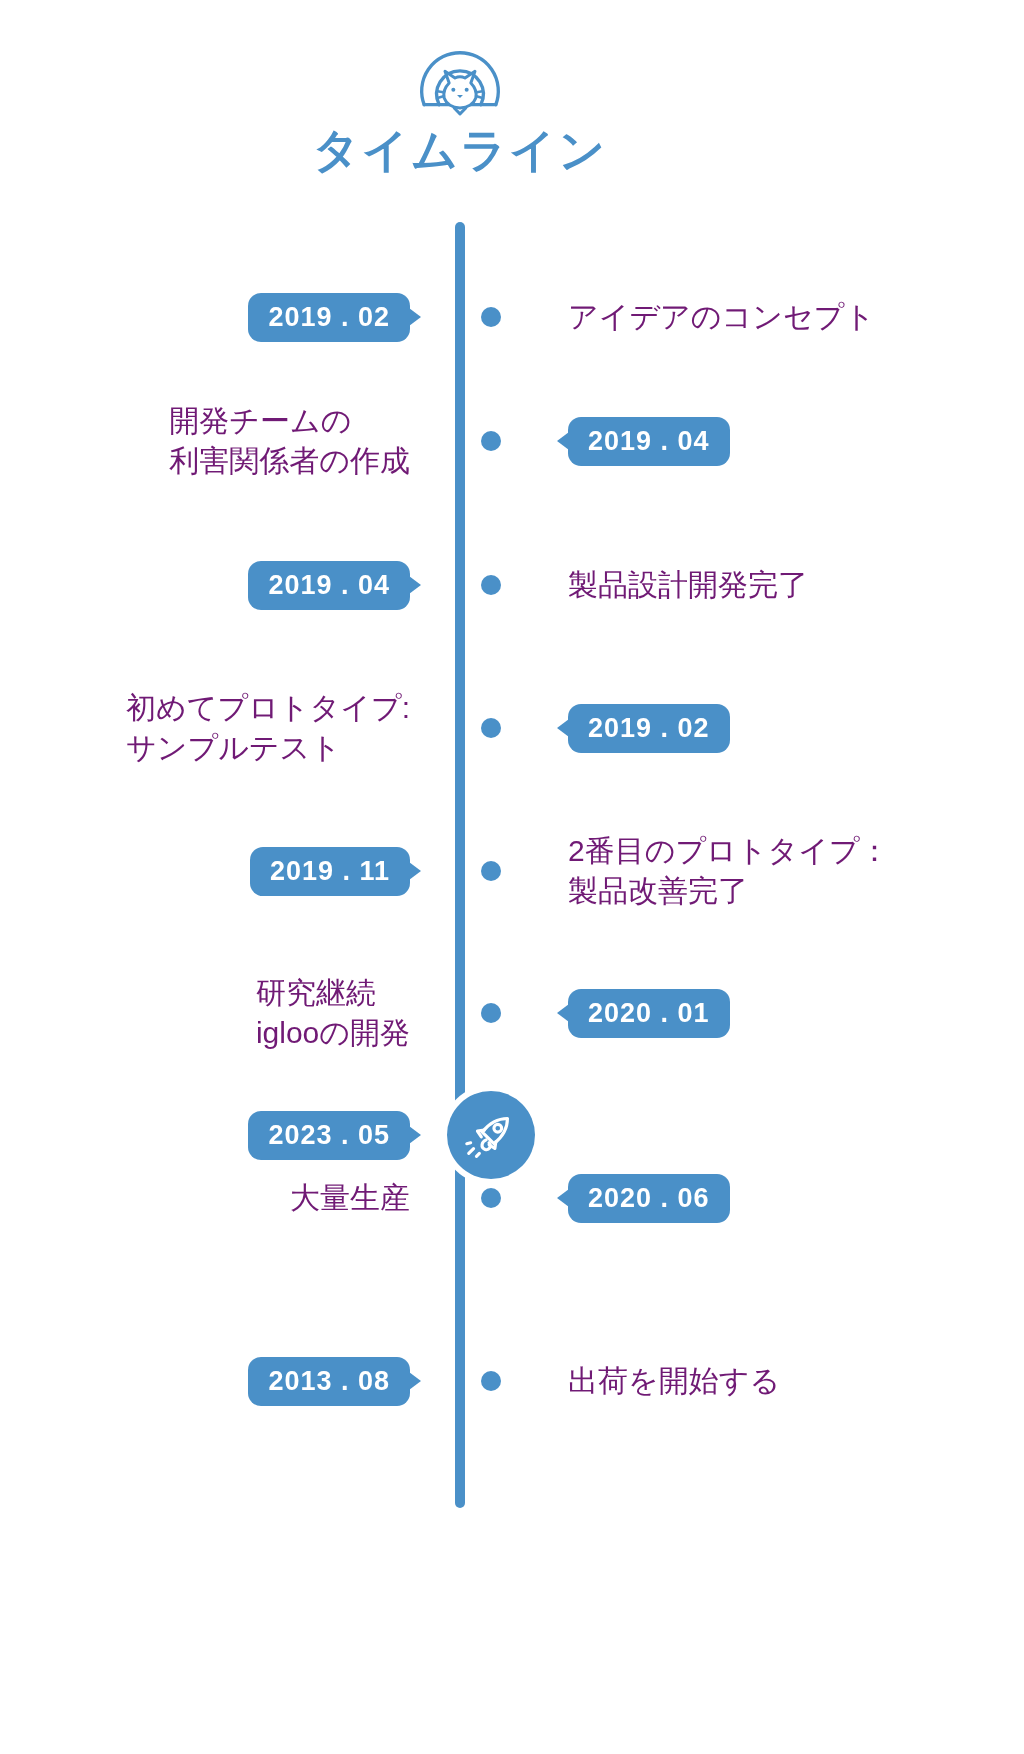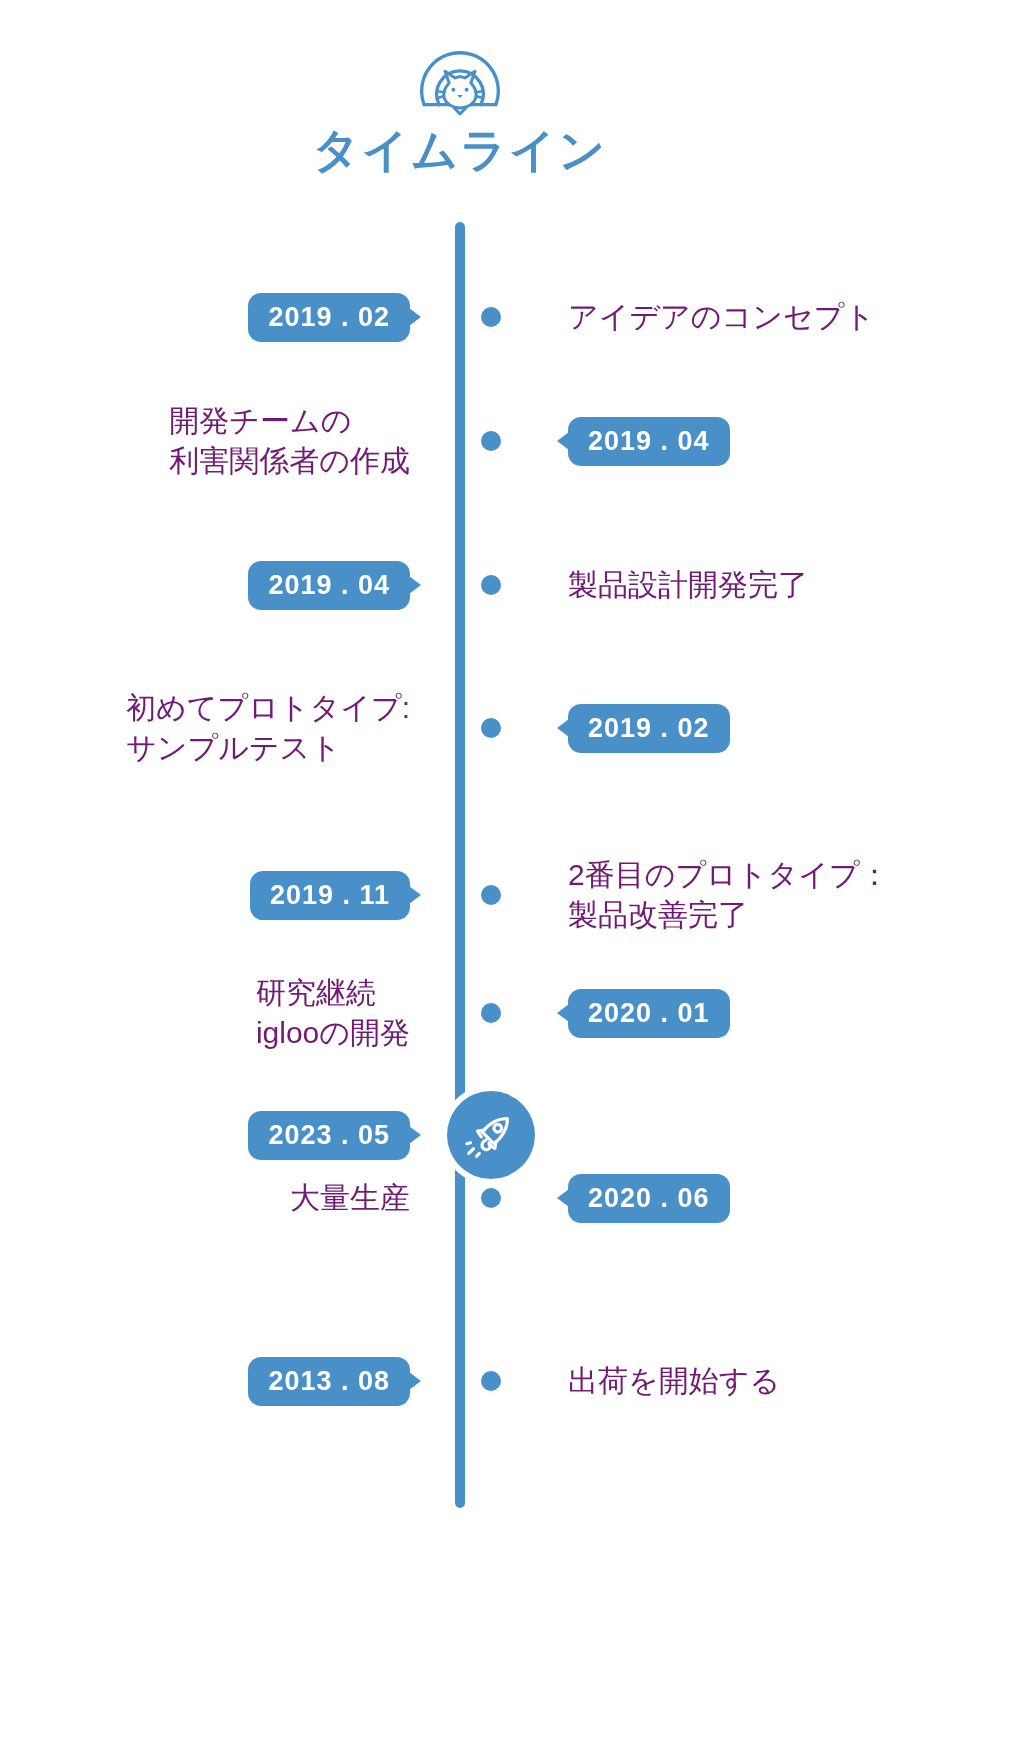--- a/index.html
+++ b/index.html
@@ -109,21 +109,21 @@
 サンプルテスト</div>
     </div>
     <div class="cell center">
         <div class="dot"></div>
       </div>
     <div class="cell right">
       <div class="badge tail-left">2019 . 02</div>
     </div>
   </div>
 
-  <div class="row" style="top:825px">
+  <div class="row" style="top:801px">
     <div class="cell left">
       <div class="badge tail-right">2019 . 11</div>
     </div>
     <div class="cell center">
         <div class="dot"></div>
       </div>
     <div class="cell right">
       <div class="event-label">2番目のプロトタイプ：
 製品改善完了</div>
     </div>

